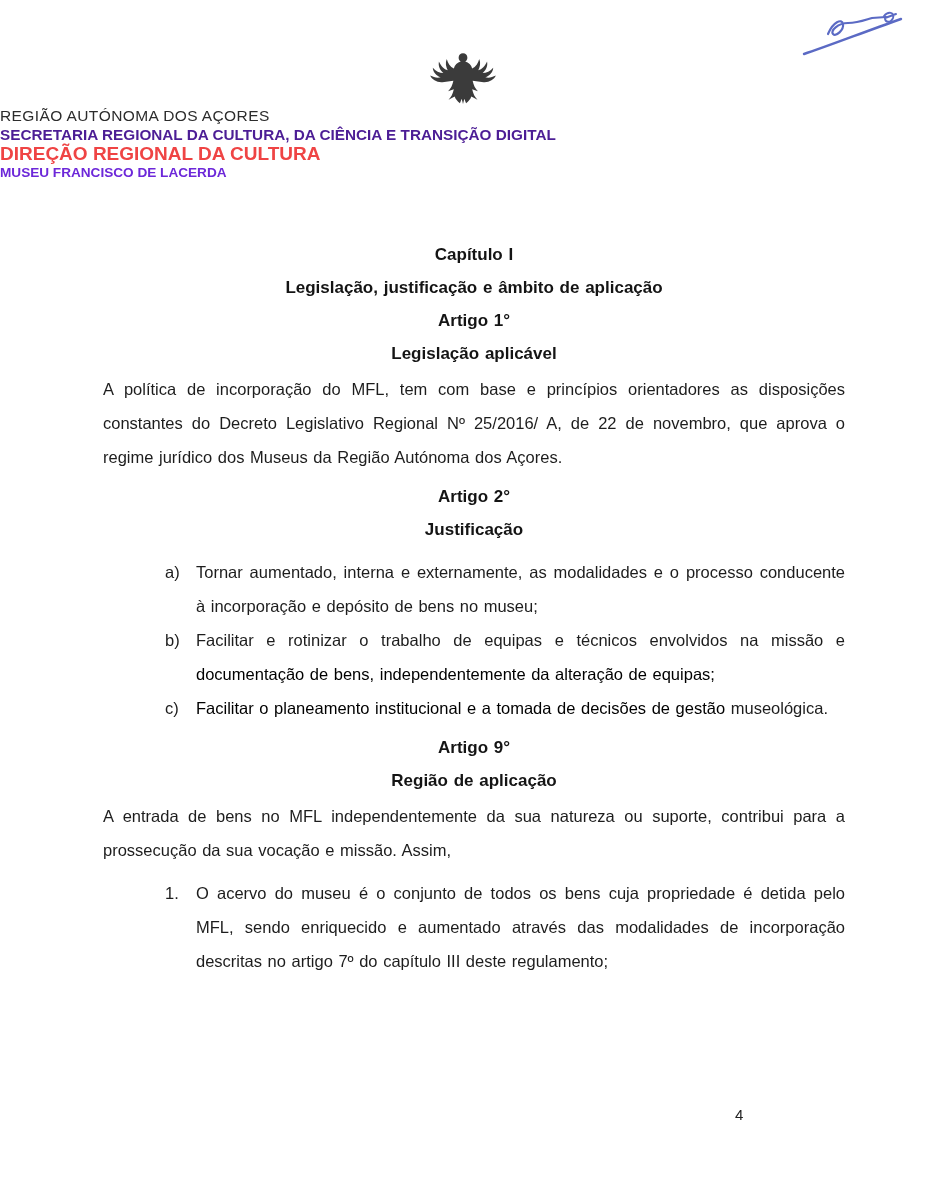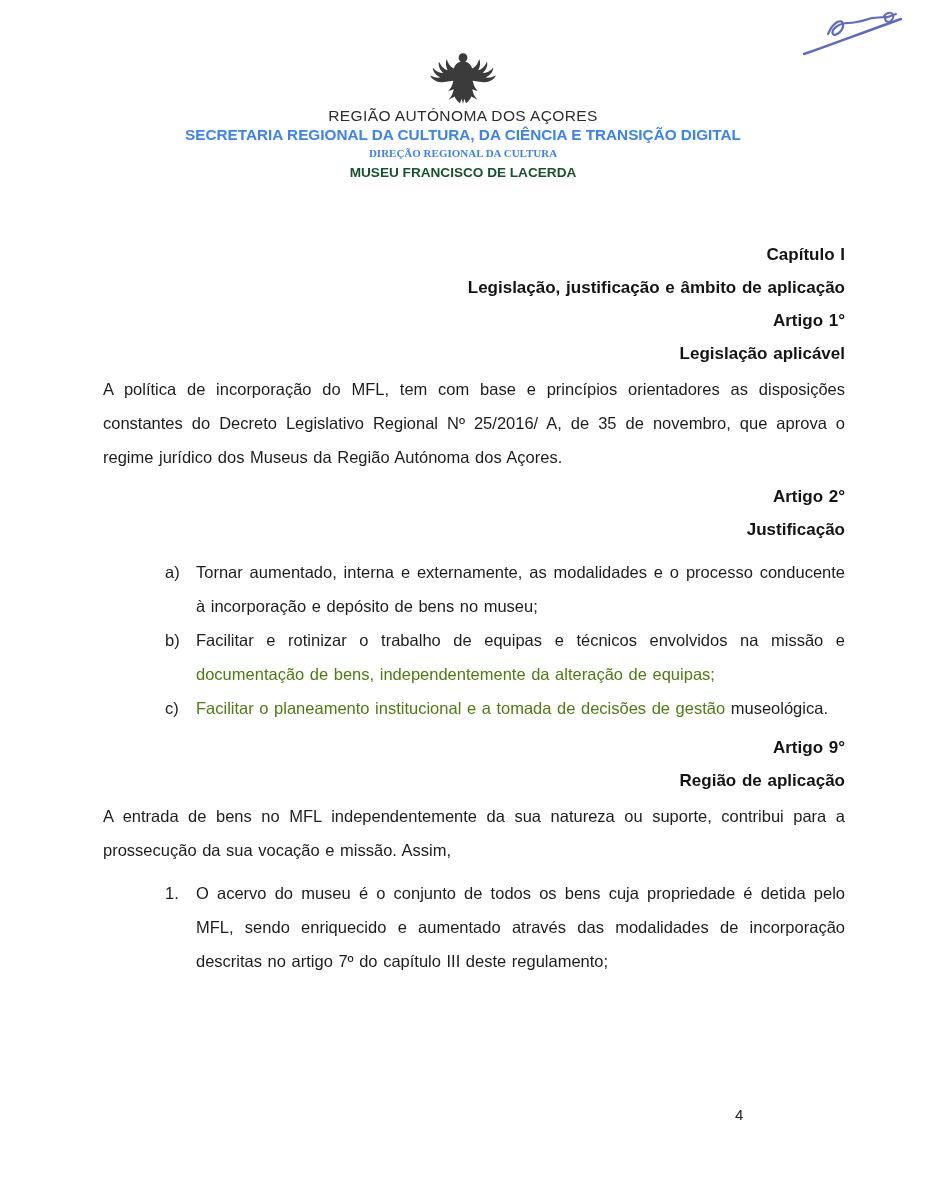--- a/index.html
+++ b/index.html
@@ -10,51 +10,51 @@
     color: #1d1d1d;
     position: relative;
     overflow: hidden;
   }
   .page { position: relative; width: 926px; height: 1200px; }
 
   
   .signature { position: absolute; top: 10px; right: 18px; width: 110px; height: 54px; }
 
   
-  .doc-header { padding-top: 48px; text-align: center; }
+  .doc-header { padding-top: 48px; }
   .crest { display: block; margin: 0 auto; }
   .hdr-line1 { font-size: 15.5px; letter-spacing: 0.4px; color: #2c2c2c; line-height: 19px; margin-top: 2px; }
-  .hdr-line2 { font-size: 15.3px; font-weight: 700; color: #3b82f6; line-height: 19px; }
-  .hdr-line3 { font-size: 11px; font-weight: 700; color: #3b82f6; line-height: 19px; font-family: Liberation Serif, serif; }
-  .hdr-line4 { font-size: 13.6px; font-weight: 700; color: #14532d; line-height: 19px; }
+  .hdr-line2 { font-size: 15.3px; font-weight: 700; color: #4c1d95; line-height: 19px; }
+  .hdr-line3 { font-size: 19px; font-weight: 700; color: #ef4444; line-height: 19px; }
+  .hdr-line4 { font-size: 13.6px; font-weight: 700; color: #6d28d9; line-height: 19px; }
 
   
   .doc-body {
     margin: 0 81px 0 103px;
     font-size: 16.5px;
     line-height: 34px;
     word-spacing: 1px;
   }
   .heading {
-    text-align: right;
+    text-align: center;
     font-weight: 700;
     font-size: 17px;
     line-height: 33px;
     color: #141414;
     margin: 0;
   }
   .gap-top-large { margin-top: 56px; }
   .gap-top-med   { margin-top: 6px; }
   .para { text-align: justify; margin: 2px 0 0 0; }
 
   .doc-list { margin: 9px 0 0 62px; }
   .doc-list .li { display: flex; }
   .doc-list .marker { width: 31px; flex: none; }
   .doc-list .li-text { flex: 1; text-align: justify; }
-  .muted { color: #4d7c0f; }
+  .muted { color: #000000; }
 
   .page-number {
     position: absolute;
     top: 1106px;
     left: 735px;
     font-size: 15px;
     color: #222;
   }
 </style>
 </head>
@@ -78,21 +78,21 @@
     <div class="hdr-line4">MUSEU FRANCISCO DE LACERDA</div>
   </div>
 
   <div class="doc-body">
 
     <p class="heading gap-top-large">Capítulo I</p>
     <p class="heading">Legislação, justificação e âmbito de aplicação</p>
 
     <p class="heading">Artigo 1°</p>
     <p class="heading">Legislação aplicável</p>
-    <p class="para">A política de incorporação do MFL, tem com base e princípios orientadores as disposições constantes do Decreto Legislativo Regional Nº 25/2016/ A, de 35 de novembro, que aprova o regime jurídico dos Museus da Região Autónoma dos Açores.</p>
+    <p class="para">A política de incorporação do MFL, tem com base e princípios orientadores as disposições constantes do Decreto Legislativo Regional Nº 25/2016/ A, de 22 de novembro, que aprova o regime jurídico dos Museus da Região Autónoma dos Açores.</p>
 
     <p class="heading gap-top-med">Artigo 2°</p>
     <p class="heading">Justificação</p>
 
     <div class="doc-list">
       <div class="li">
         <span class="marker">a)</span>
         <span class="li-text"><span>Tornar aumentado, interna e externamente, as modalidades e o processo conducente à incorporação e depósito de bens no museu;</span></span>
       </div>
       <div class="li">

